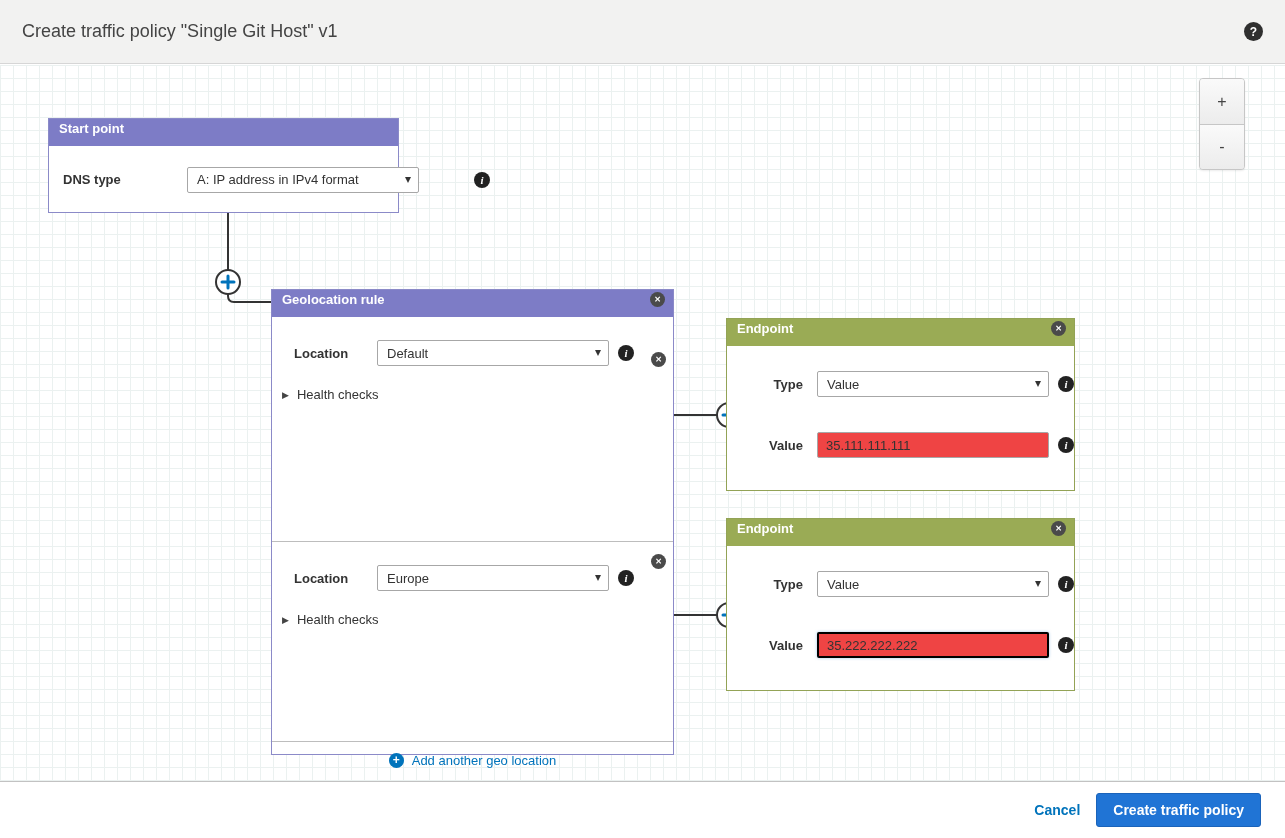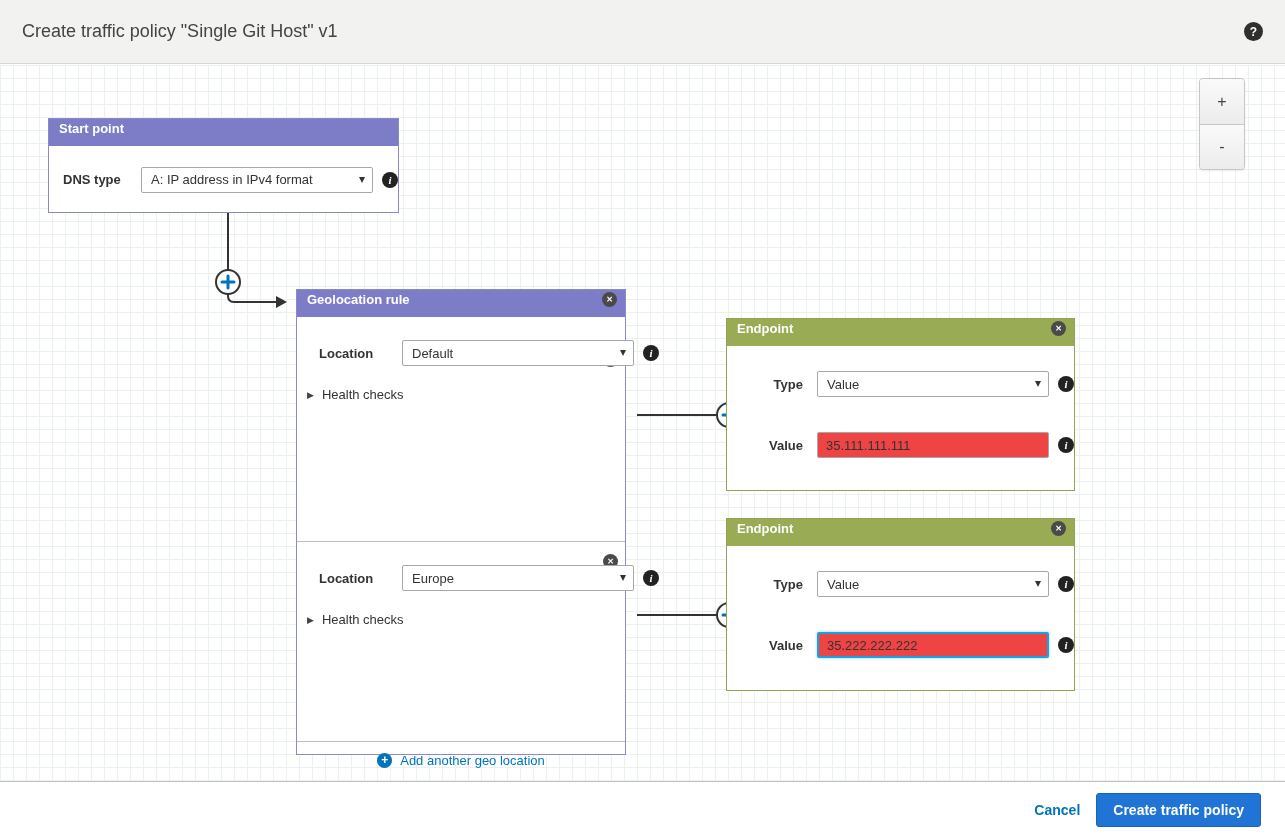--- a/index.html
+++ b/index.html
@@ -86,31 +86,31 @@
   .select .caret {
     position: absolute; right: 7px; top: 50%; transform: translateY(-54%);
     font-size: 12px; color: #333;
   }
   .text-input {
     height: 26px; width: 232px; border: 1px solid #a7a7a7; border-radius: 2px;
     padding: 0 8px; font-size: 13px; color: #333; background: #ef4444; flex: 0 0 auto;
     font-family: "Liberation Sans", sans-serif;
   }
   .text-input.focused {
-    border: 2px solid #0ea5e9; box-shadow: 0 0 3px rgba(63,143,214,.5); outline: none;
+    border: 2px solid #000000; box-shadow: 0 0 3px rgba(63,143,214,.5); outline: none;
   }
   .field-label { font-weight: bold; font-size: 13px; color: #333; flex: 0 0 auto; }
 
   
   .start-card { left: 48px; top: 53px; width: 351px; height: 95px; }
-  .start-body { height: 67px; display: flex; align-items: center; padding: 0 14px; }
+  .start-body { height: 67px; display: flex; align-items: center; padding: 0 14px; gap: 46px; }
   .start-body .field-label { width: 64px; margin-right: 14px; }
 
   
-  .geo-card { left: 296px; top: 224px; width: 330px; height: 466px; }
+  .geo-card { left: 271px; top: 224px; width: 403px; height: 466px; }
   .geo-row { position: relative; height: 201px; }
   .geo-row + .geo-row { height: 200px; border-top: 1px solid #bdbdbd; }
   .row-close { position: absolute; top: 12px; right: 7px; }
   .geo-field { display: flex; align-items: center; margin: 23px 0 0 22px; }
   .geo-field .field-label { width: 55px; margin-right: 28px; }
   .health-toggle {
     display: flex; align-items: center; gap: 8px; margin: 21px 0 0 10px;
     font-size: 13px; color: #333; cursor: pointer; width: max-content;
   }
   .disclosure { font-size: 9px; color: #444; }

